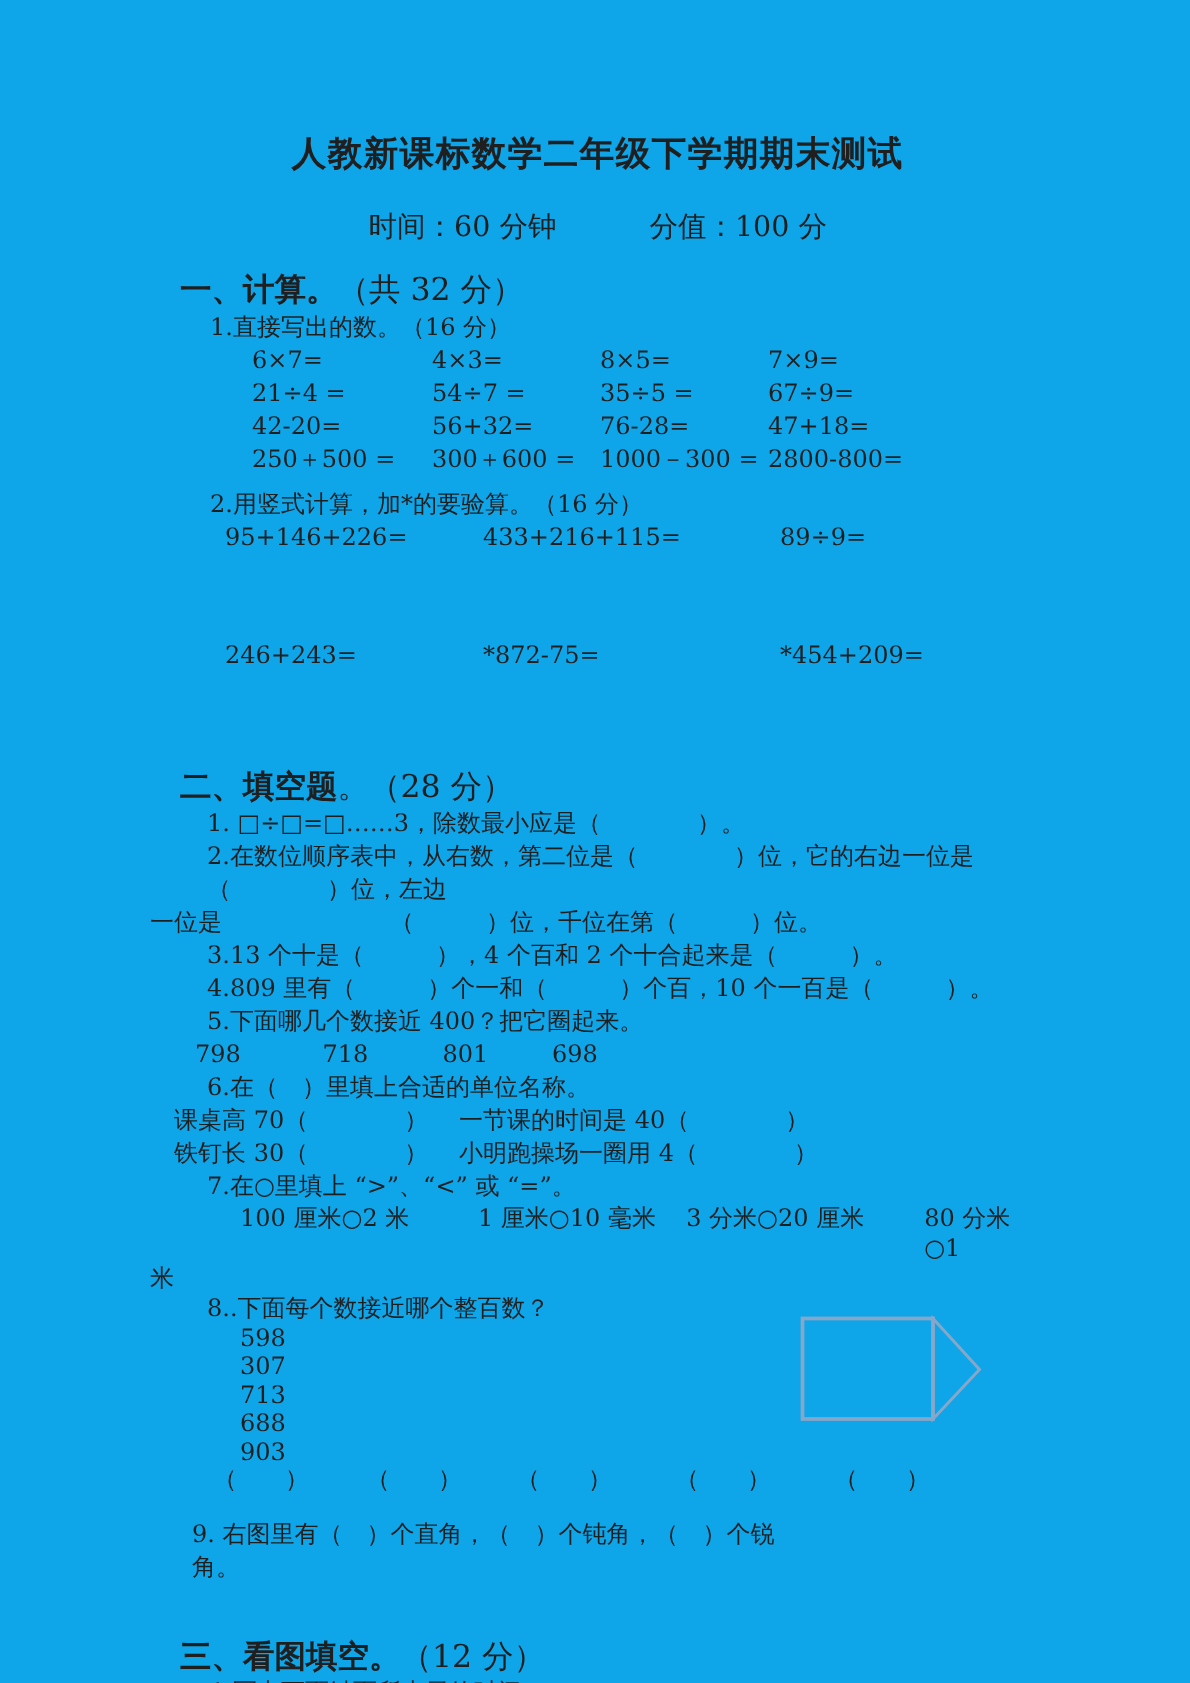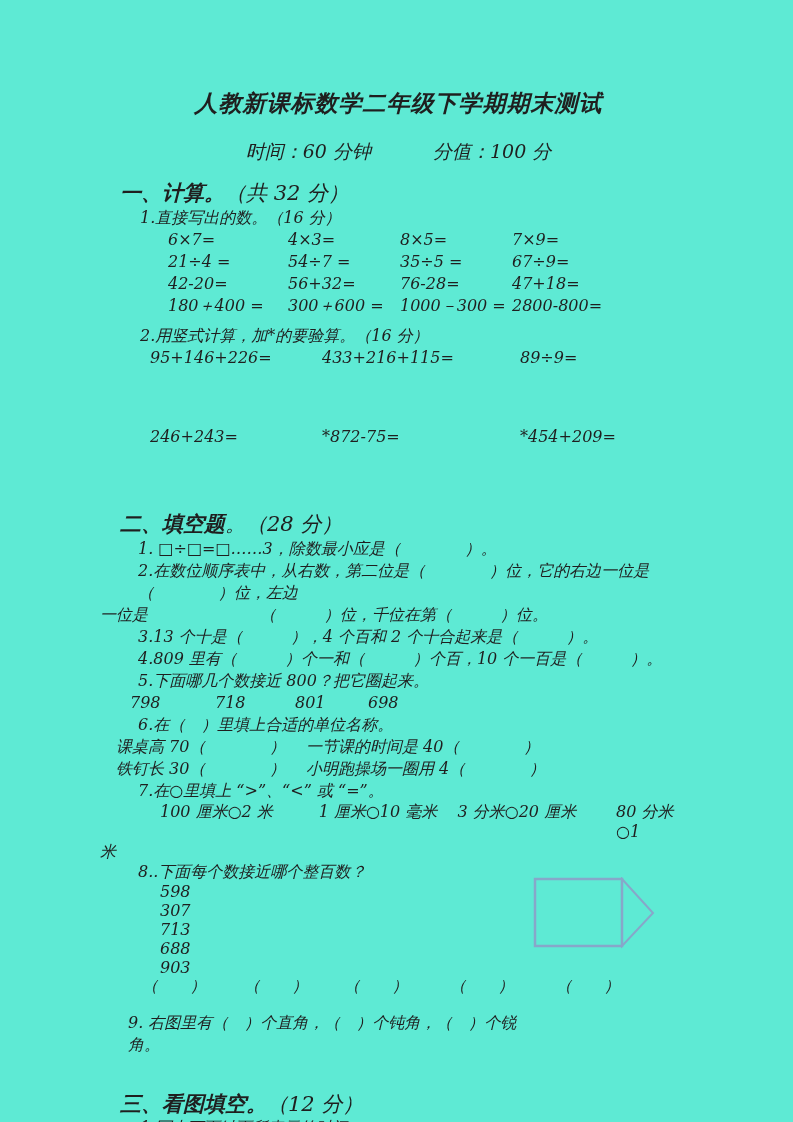--- a/index.html
+++ b/index.html
@@ -1,25 +1,24 @@
 <!DOCTYPE html>
 <html><head>
 <meta charset="utf-8">
 <style>
   html,body{margin:0;padding:0;background:#e8e8e8;}
   .page{
     position:relative;
     width:793px;height:1122px;
     margin:0 auto;
-    background:#5eead4;
+    background:#0ea5e9;
     font-family:"DejaVu Serif","Liberation Serif",serif;
     color:#1f1f1f;
     font-size:16px;
     overflow:hidden;
-    font-style:italic;
   }
   .content{padding:86px 96px 0 100px;}
   .title{
     margin:0;text-align:center;
     font-size:23px;font-weight:bold;
     line-height:34px;
     font-family:"DejaVu Sans","Liberation Sans",sans-serif;
     letter-spacing:1px;
   }
   .meta{margin-top:18px;line-height:26px;font-size:19px;text-align:center;}
@@ -95,21 +94,21 @@
       <span class="c3">35÷5 =</span>
       <span>67÷9=</span>
     </div>
     <div class="line calc-row">
       <span class="c1">42-20=</span>
       <span class="c2">56+32=</span>
       <span class="c3">76-28=</span>
       <span>47+18=</span>
     </div>
     <div class="line calc-row">
-      <span class="c1">180＋400 =</span>
+      <span class="c1">250＋500 =</span>
       <span class="c2">300＋600 =</span>
       <span class="c3">1000－300 =</span>
       <span>2800-800=</span>
     </div>
 
     <div class="line sub-head mt-8">2.用竖式计算，加*的要验算。（16 分）</div>
 
     <div class="line vert-row">
       <span class="v1">95+146+226=</span>
       <span class="v2">433+216+115=</span>
@@ -121,21 +120,21 @@
       <span>*454+209=</span>
     </div>
 
     <div class="line sec-head mt-gap2"><span class="bold">二、填空题</span><span>。（28 分）</span></div>
 
     <div class="line q mt-sm">1. □÷□=□……3，除数最小应是（　　　　）。</div>
     <div class="line q">2.在数位顺序表中，从右数，第二位是（　　　　）位，它的右边一位是（　　　　）位，左边</div>
     <div class="line flush">一位是　　　　　　　（　　　）位，千位在第（　　　）位。</div>
     <div class="line q">3.13 个十是（　　　），4 个百和 2 个十合起来是（　　　）。</div>
     <div class="line q">4.809 里有（　　　）个一和（　　　）个百，10 个一百是（　　　）。</div>
-    <div class="line q">5.下面哪几个数接近 800？把它圈起来。</div>
+    <div class="line q">5.下面哪几个数接近 400？把它圈起来。</div>
 
     <div class="line circle-row">
       <span class="n1">798</span>
       <span class="n2">718</span>
       <span class="n3">801</span>
       <span>698</span>
     </div>
 
     <div class="line q">6.在（　）里填上合适的单位名称。</div>
     <div class="line unit-row">

